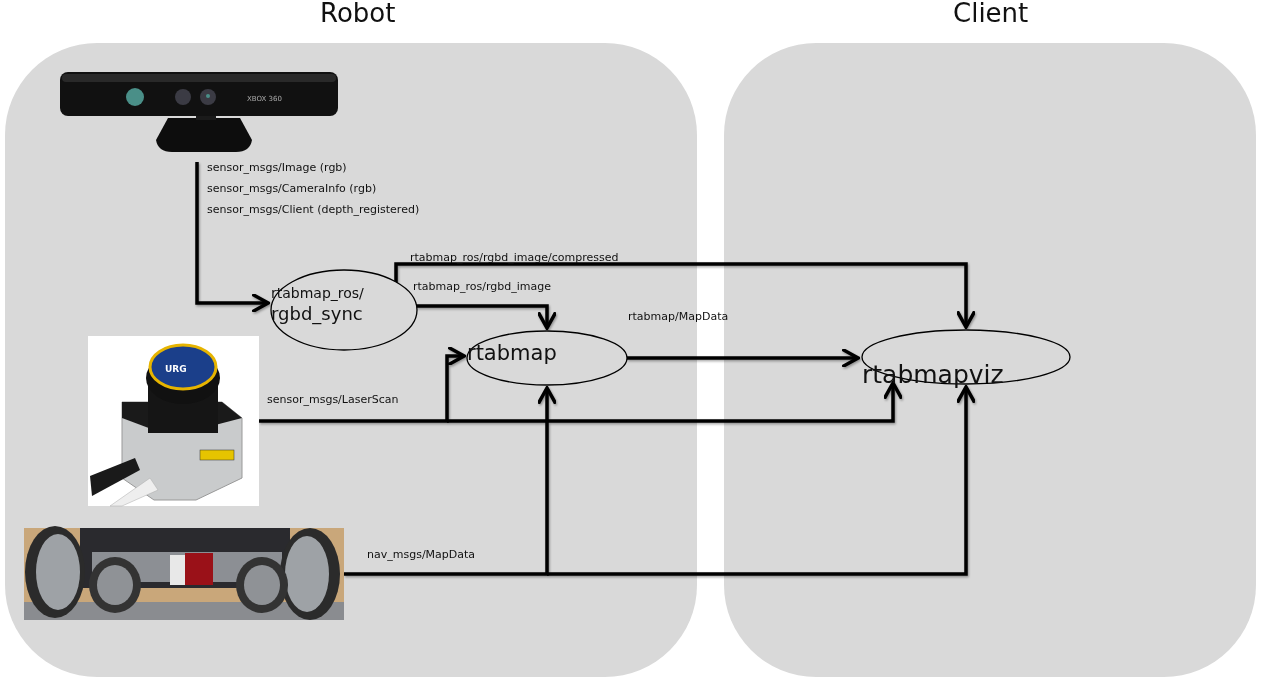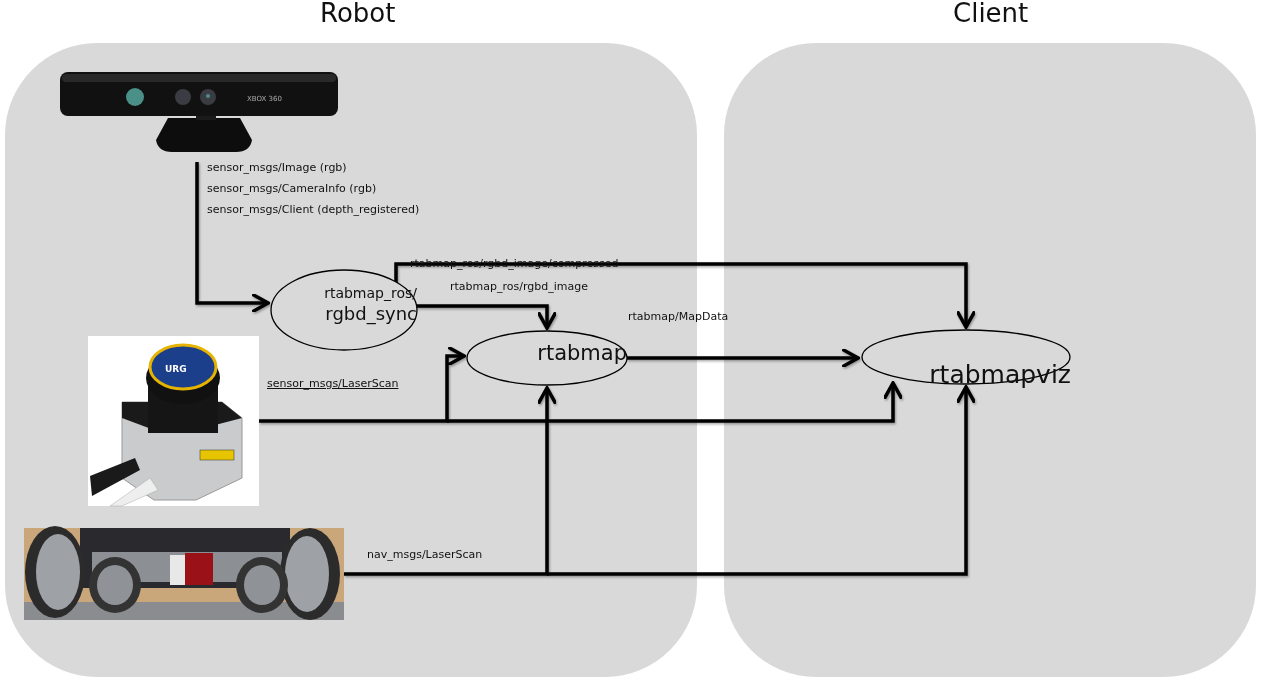--- a/index.html
+++ b/index.html
@@ -6,21 +6,21 @@
   body { width: 1261px; height: 683px; position: relative; overflow: hidden;
          font-family: "DejaVu Sans", "Liberation Sans", sans-serif; color: #111; }
   .panel { position: absolute; background: #d9d9d9; border-radius: 92px; }
   #robot-panel { left: 5px; top: 43px; width: 692px; height: 634px; }
   #client-panel { left: 724px; top: 43px; width: 532px; height: 634px; }
   .section-title { position: absolute; top: -2px; font-size: 26px; font-family: "DejaVu Sans", sans-serif; }
   #robot-title { left: 320px; }
   #client-title { left: 953px; }
   svg#diagram { position: absolute; left: 0; top: 0; }
   .lbl { position: absolute; font-size: 11px; white-space: nowrap; line-height: 17px; }
-  .node-text { position: absolute; text-align: right; white-space: nowrap; }
+  .node-text { position: absolute; text-align: left; white-space: nowrap; }
 </style>
 </head>
 <body>
 
 <div class="panel" id="robot-panel"></div>
 <div class="panel" id="client-panel"></div>
 
 <div class="section-title" id="robot-title">Robot</div>
 <div class="section-title" id="client-title">Client</div>
 
@@ -93,17 +93,17 @@
 </svg>
 
 <div class="node-text" style="left:271px; width:146px; top:285px; font-size:14px;">rtabmap_ros/</div>
 <div class="node-text" style="left:271px; width:146px; top:303px; font-size:18px;">rgbd_sync</div>
 <div class="node-text" style="left:467px; width:160px; top:341px; font-size:21px;">rtabmap</div>
 <div class="node-text" style="left:862px; width:209px; top:340px; font-size:25px;margin-top:20px;">rtabmapviz</div>
 
 <div class="lbl" style="left:207px; top:159px;">sensor_msgs/Image (rgb)</div>
 <div class="lbl" style="left:207px; top:180px;">sensor_msgs/CameraInfo (rgb)</div>
 <div class="lbl" style="left:207px; top:201px;">sensor_msgs/Client (depth_registered)</div>
-<div class="lbl" style="left:410px; top:255px;">rtabmap_ros/rgbd_image/compressed</div>
-<div class="lbl" style="left:450px; top:278px;">rtabmap_ros/rgbd_image</div>
+<div class="lbl" style="left:410px; top:249px;">rtabmap_ros/rgbd_image/compressed</div>
+<div class="lbl" style="left:413px; top:278px;">rtabmap_ros/rgbd_image</div>
 <div class="lbl" style="left:628px; top:308px;">rtabmap/MapData</div>
-<div class="lbl" style="left:267px; top:375px;text-decoration:underline;">sensor_msgs/LaserScan</div>
-<div class="lbl" style="left:367px; top:546px;">nav_msgs/LaserScan</div>
+<div class="lbl" style="left:267px; top:391px;">sensor_msgs/LaserScan</div>
+<div class="lbl" style="left:367px; top:546px;">nav_msgs/MapData</div>
 
 </body></html>

